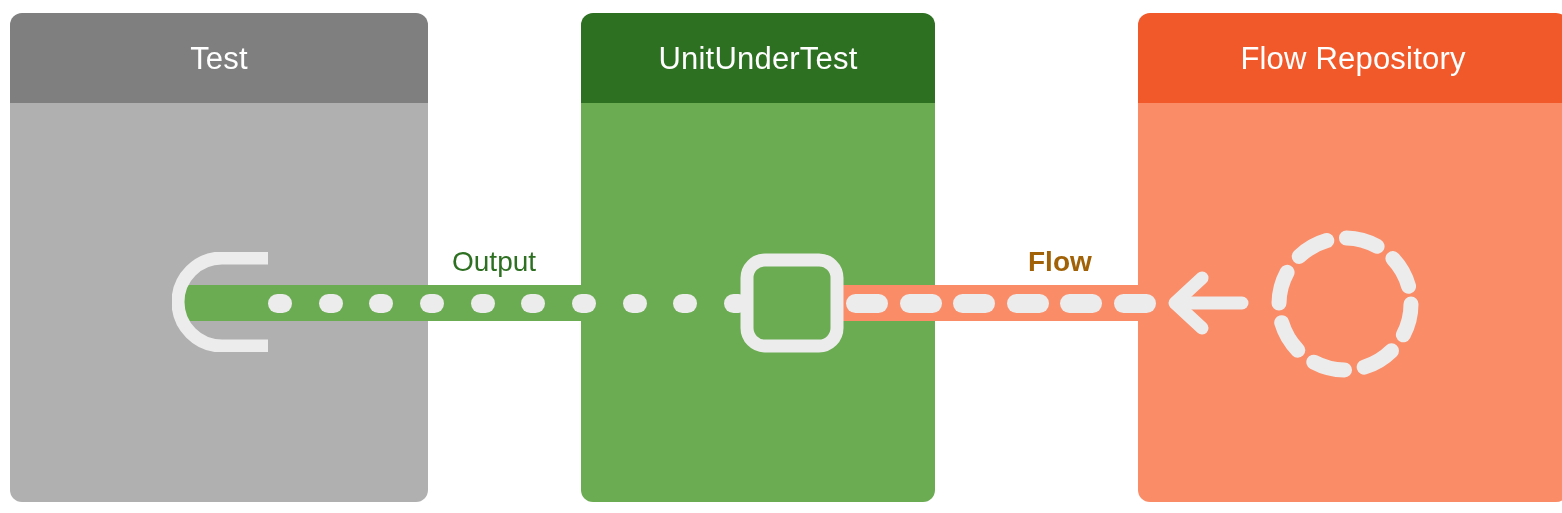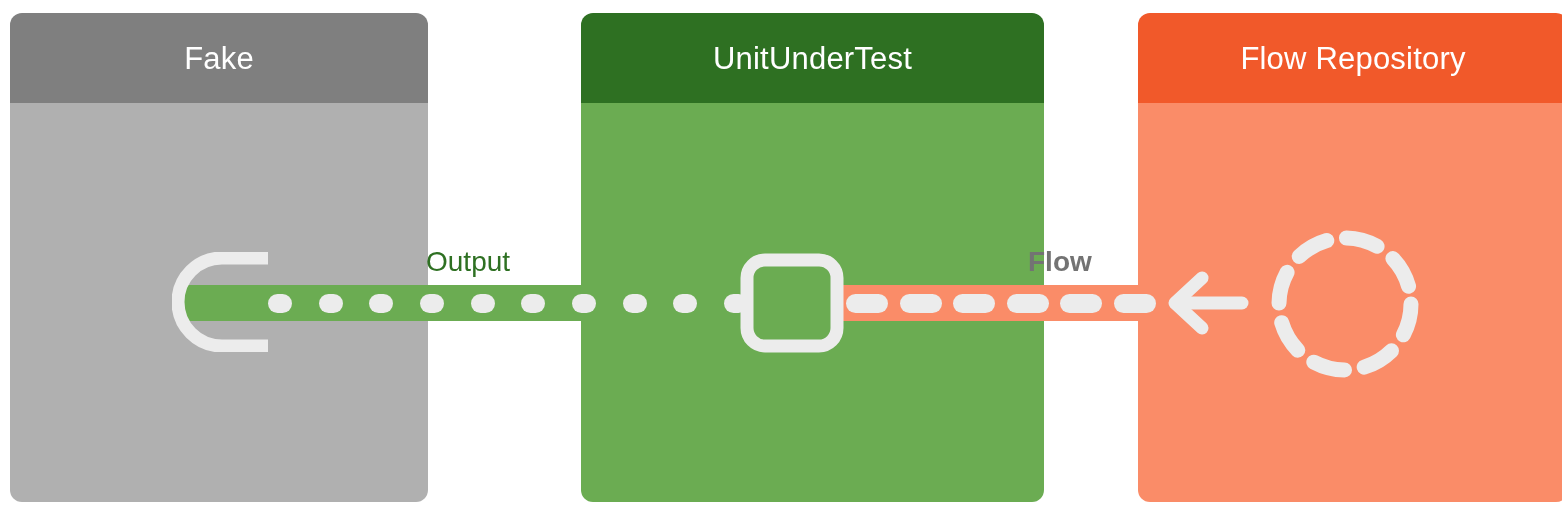--- a/index.html
+++ b/index.html
@@ -44,21 +44,21 @@
   }
   .box-body {
     position: absolute;
     left: 0;
     right: 0;
     top: 90px;
     bottom: 0;
   }
 
   #box-test        { left: 10px;   top: 13px; width: 418px; height: 489px; }
-  #box-uut         { left: 581px;  top: 13px; width: 463px; height: 489px; }
+  #box-uut         { left: 581px;  top: 13px; width: 334px; height: 489px; padding-left: 20px; }
   #box-fakerepo    { left: 1138px; top: 13px; width: 430px; height: 489px; }
 
   
   .band {
     position: absolute;
     height: 36px;
     top: 285px;
   }
   #band-output { left: 176px; width: 666px; background: #6BAC52; }
   #band-flow   { left: 840px; width: 328px; background: #FA8C68; }
@@ -88,38 +88,38 @@
   }
 
   
   .conn-label {
     position: absolute;
     font-size: 28px;
     line-height: 1;
     white-space: nowrap;
     background: transparent;
   }
-  #label-output { left: 426px; top: 248px; color: #2E7022; font-weight: 400; }
-  #label-flow   { left: 1028px; top: 248px; color: #737373; font-weight: 700; }
+  #label-output { left: 452px; top: 248px; color: #2E7022; font-weight: 400; }
+  #label-flow   { left: 1028px; top: 248px; color: #a16207; font-weight: 700; }
 
   
   .glyph { position: absolute; }
   #port-socket   { left: 172px;  top: 252px; width: 102px; height: 100px; }
   #port-square   { left: 740px;  top: 253px; width: 104px; height: 100px; }
   #arrow-inflow  { left: 1164px; top: 270px; width: 86px;  height: 66px; }
   #port-circle   { left: 1268px; top: 228px; width: 154px; height: 152px; }
 </style>
 </head>
 <body>
 
 <div id="stage">
 
   <div class="box" id="box-test">
     <div class="box-header" style="background:#7F7F7F">
-      <span class="box-title">Fake</span>
+      <span class="box-title">Test</span>
     </div>
     <div class="box-body" style="background:#B0B0B0"></div>
   </div>
 
   <div class="box" id="box-uut">
     <div class="box-header" style="background:#2E7022">
       <span class="box-title">UnitUnderTest</span>
     </div>
     <div class="box-body" style="background:#6BAC52"></div>
   </div>

